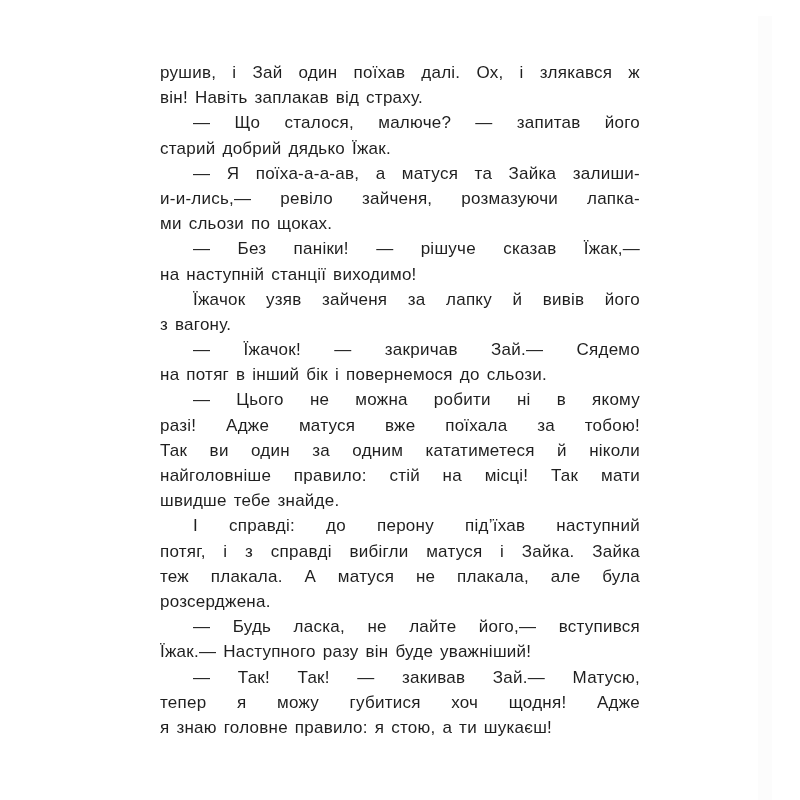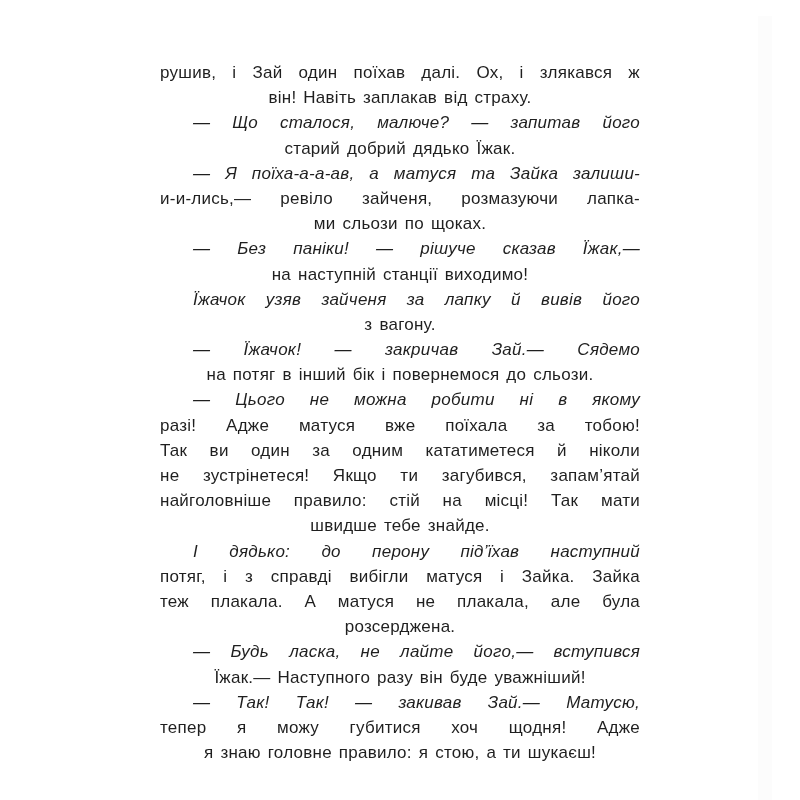--- a/index.html
+++ b/index.html
@@ -37,32 +37,31 @@
     top: 44px;
     width: 480px;
     color: #1f1f1f;
     font-size: 17px;
     line-height: 25.2px;
     letter-spacing: 0.25px;
     word-spacing: 2px;
   }
   .para { margin: 0; padding: 0; }
   .ln {
-    text-align: center;
+    text-align: left;
     white-space: normal;
     height: 25.2px;
     overflow: visible;
   }
   .ln.j {
     text-align: justify;
     text-align-last: justify;
   }
   .ln.ind {
     padding-left: 33px;
-    font-style: italic;
   }
 </style>
 </head>
 <body>
 
 <div class="page">
   <div class="scan-edge"></div>
 
   <div class="text-block">
 
@@ -94,27 +93,26 @@
 
     <div class="para">
       <div class="ln j ind">— Їжачок! — закричав Зай.— Сядемо</div>
       <div class="ln">на потяг в інший бік і повернемося до сльози.</div>
     </div>
 
     <div class="para">
       <div class="ln j ind">— Цього не можна робити ні в якому</div>
       <div class="ln j">разі! Адже матуся вже поїхала за тобою!</div>
       <div class="ln j">Так ви один за одним кататиметеся й ніколи</div>
-      <div class="ln j">не зустрінетеся! Якщо ти загубився, запам’ятай</div>
       <div class="ln j">найголовніше правило: стій на місці! Так мати</div>
       <div class="ln">швидше тебе знайде.</div>
     </div>
 
     <div class="para">
-      <div class="ln j ind">І дядько: до перону під’їхав наступний</div>
+      <div class="ln j ind">І справді: до перону під’їхав наступний</div>
       <div class="ln j">потяг, і з справді вибігли матуся і Зайка. Зайка</div>
       <div class="ln j">теж плакала. А матуся не плакала, але була</div>
       <div class="ln">розсерджена.</div>
     </div>
 
     <div class="para">
       <div class="ln j ind">— Будь ласка, не лайте його,— вступився</div>
       <div class="ln">Їжак.— Наступного разу він буде уважніший!</div>
     </div>
 

